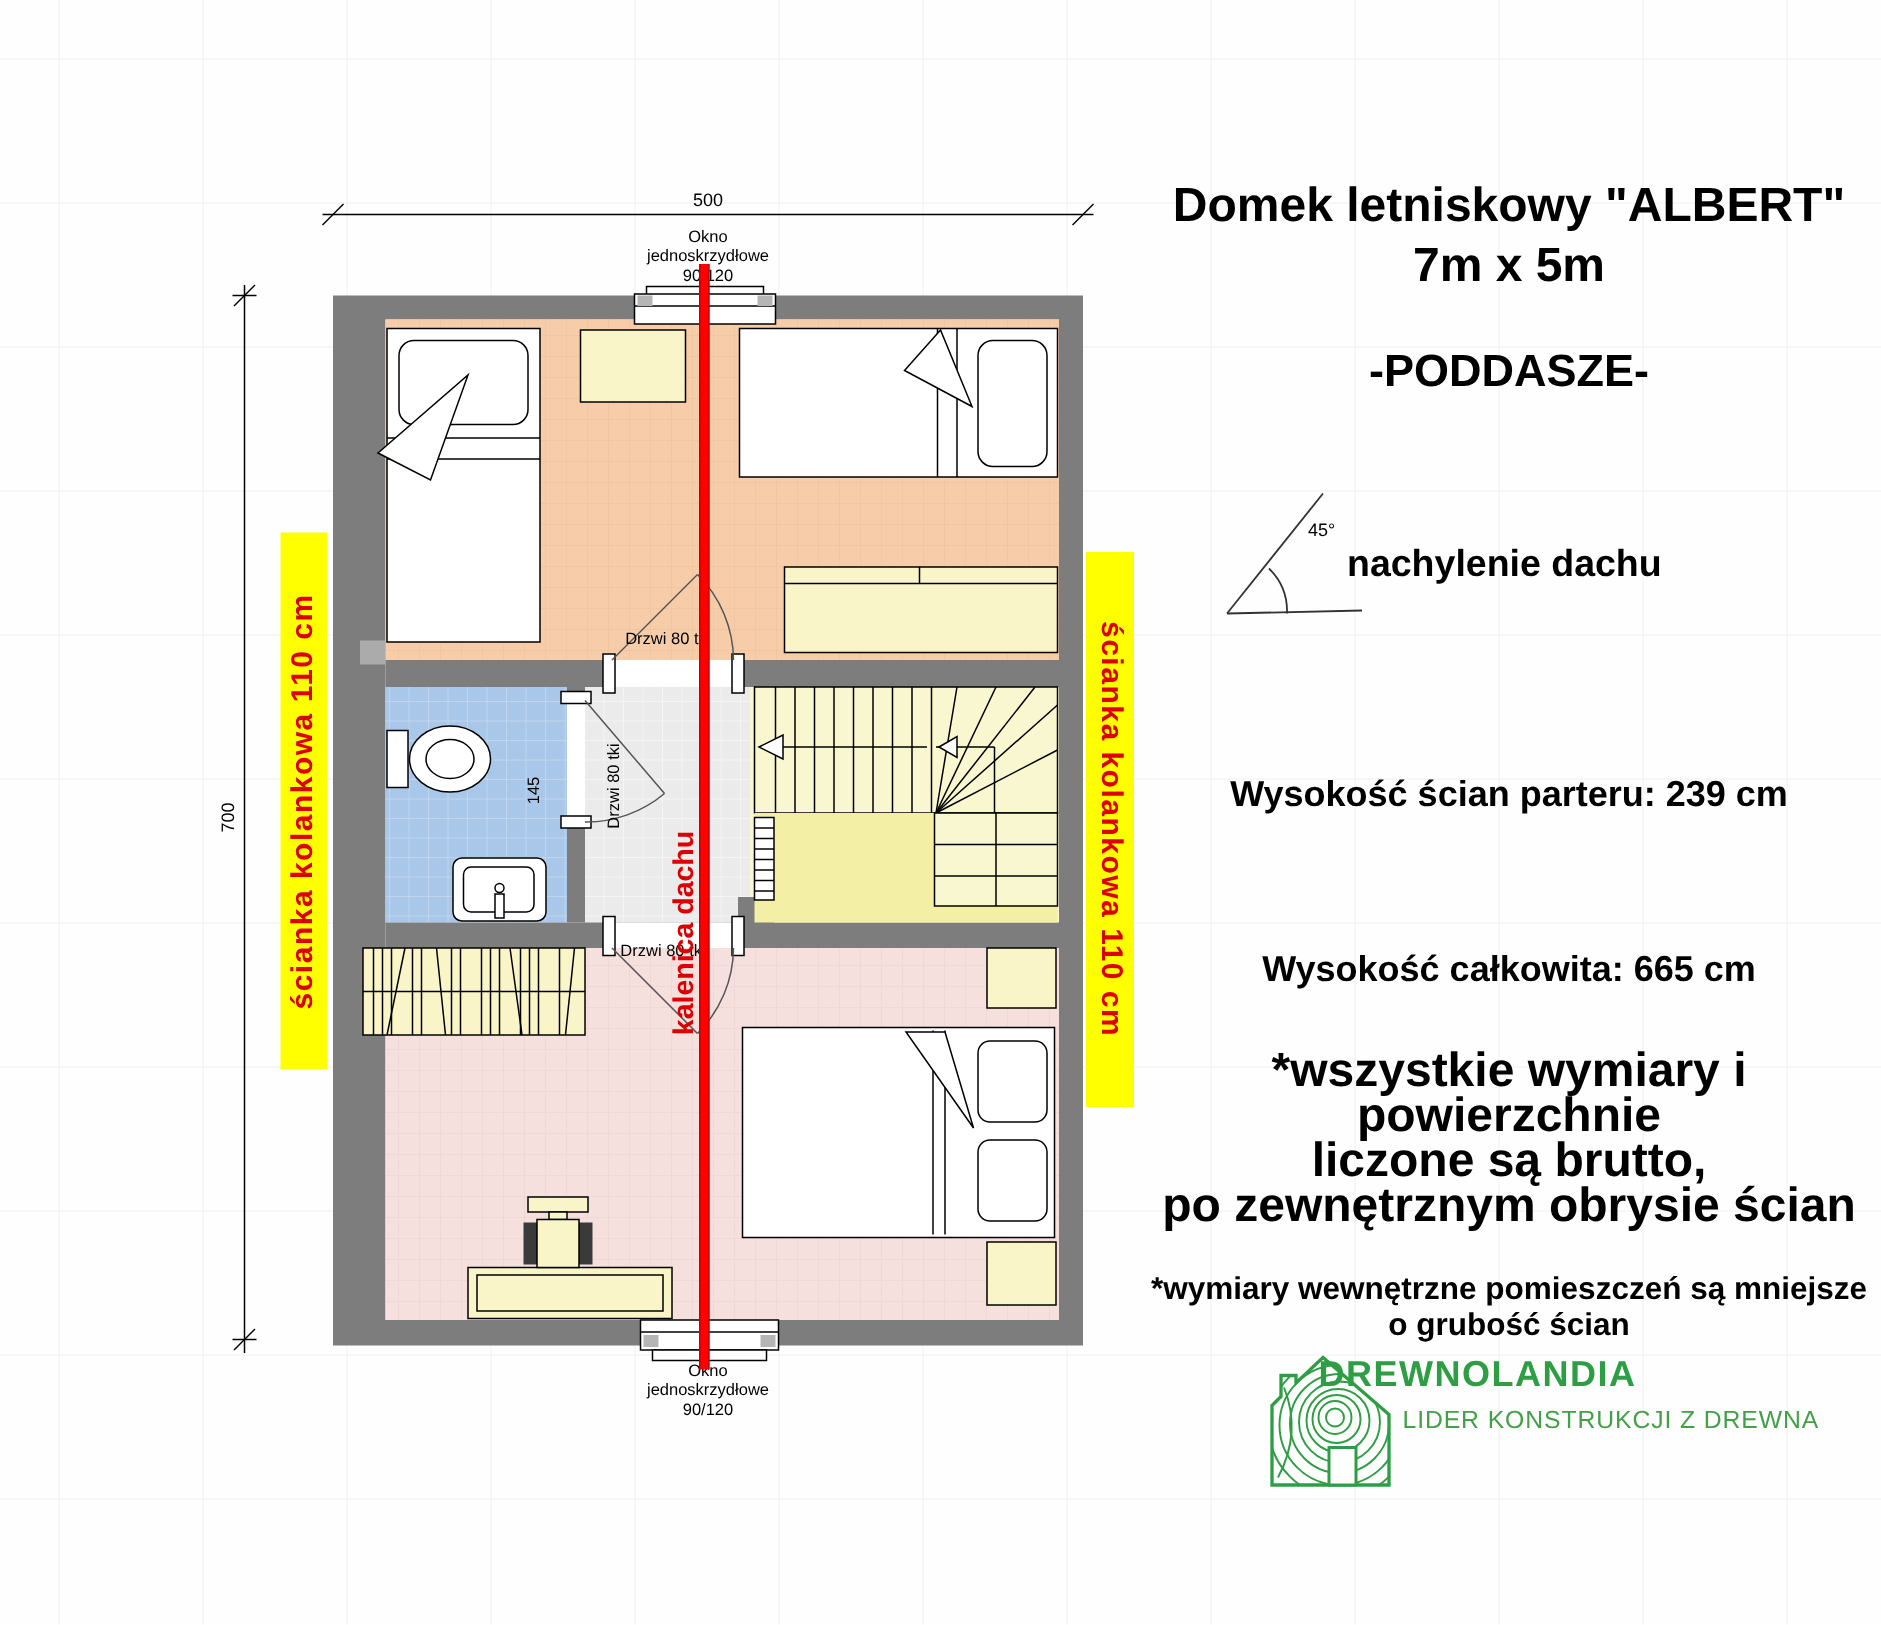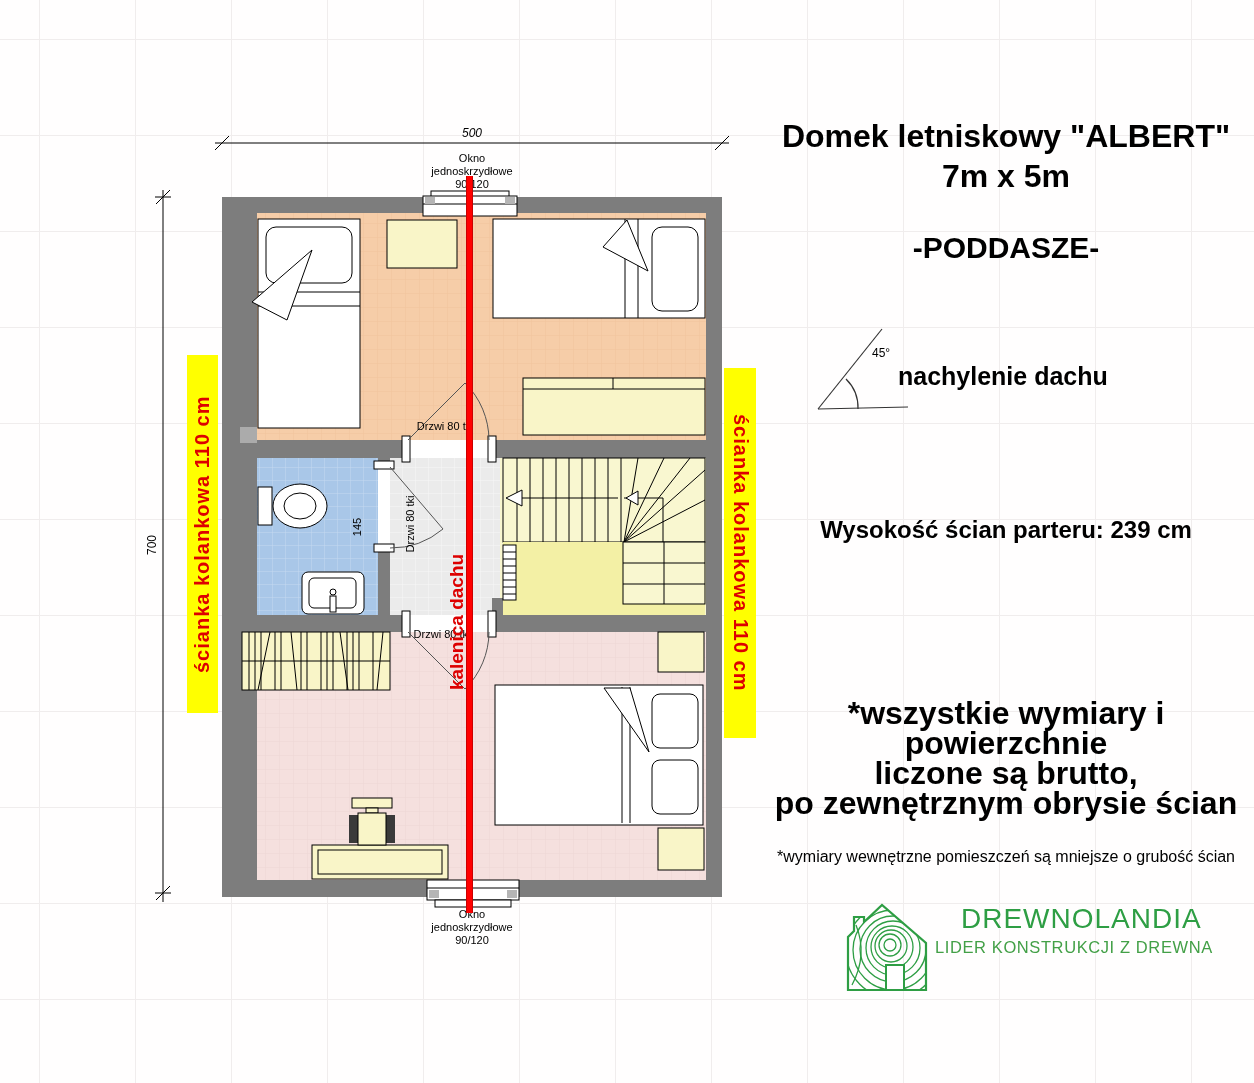--- a/index.html
+++ b/index.html
@@ -33,22 +33,22 @@
     position:absolute;left:457px;top:622px;z-index:6;color:#DD0000;
     font-weight:bold;font-size:19px;
   }
   .rc{position:absolute;left:758px;width:496px;text-align:center;z-index:4;}
   .title{top:116px;font-size:32px;font-weight:bold;line-height:40px;}
   .floor-tag{top:231px;font-size:30px;font-weight:bold;}
   .roof-lbl{left:898px;top:362px;width:300px;font-size:25px;font-weight:bold;text-align:left;position:absolute;z-index:4;}
   .angle-lbl{position:absolute;left:872px;top:346px;font-size:12px;z-index:4;}
   .spec{font-size:24px;font-weight:bold;}
   .notes-main{top:698px;font-size:32px;font-weight:bold;line-height:30px;}
-  .note-small{top:848px;font-size:16px;font-weight:normal;}
-  .logo-name{position:absolute;left:961px;top:903px;font-size:28px;font-weight:normal;color:#2E9E44;letter-spacing:1px;z-index:4;}
+  .note-small{top:848px;font-size:21px;font-weight:bold;}
+  .logo-name{position:absolute;left:879px;top:903px;font-size:24px;font-weight:bold;color:#2E9E44;letter-spacing:1px;z-index:4;}
   .logo-tag{position:absolute;left:935px;top:938px;font-size:16.5px;color:#43A047;letter-spacing:0.6px;z-index:4;}
   .win-lbl{width:160px;}
 </style>
 </head>
 <body>
 
 <div class="canvas">
 
   <svg class="plan-svg" width="1254" height="1083" viewBox="0 0 1254 1083">
     <defs>
@@ -278,21 +278,21 @@
       <rect x="48" y="70" width="18" height="25" fill="#ffffff" stroke="#2E9E44" stroke-width="2"></rect>
     </g>
   </svg>
 
   <div class="ridge-line"></div>
   <div class="ridge-lbl rot">kalenica dachu</div>
 
   <div class="knee knee-left">ścianka kolankowa 110 cm</div>
   <div class="knee knee-right">ścianka kolankowa 110 cm</div>
 
-  <div class="lbl dim" style="left:222px;top:126px;width:500px;font-style:italic;">500</div>
+  <div class="lbl dim" style="left:222px;top:126px;width:500px;">500</div>
   <div class="lbl dim rot" style="left:152px;top:545px;">700</div>
   <div class="lbl small-lbl rot" style="left:357px;top:527px;">145</div>
 
   <div class="lbl small-lbl win-lbl" style="left:392px;top:152px;">
     <div>Okno</div>
     <div>jednoskrzydłowe</div>
     <div>90/120</div>
   </div>
   <div class="lbl small-lbl win-lbl" style="left:392px;top:908px;">
     <div>Okno</div>
@@ -307,20 +307,21 @@
   <div class="rc title">
     <div>Domek letniskowy "ALBERT"</div>
     <div>7m x 5m</div>
   </div>
   <div class="rc floor-tag">-PODDASZE-</div>
 
   <div class="angle-lbl">45°</div>
   <div class="roof-lbl">nachylenie dachu</div>
 
   <div class="rc spec" style="top:516px;">Wysokość ścian parteru: 239 cm</div>
+  <div class="rc spec" style="top:633px;">Wysokość całkowita: 665 cm</div>
 
   <div class="rc notes-main">
     <div>*wszystkie wymiary i powierzchnie</div>
     <div>liczone są brutto,</div>
     <div>po zewnętrznym obrysie ścian</div>
   </div>
   <div class="rc note-small">*wymiary wewnętrzne pomieszczeń są mniejsze o grubość ścian</div>
 
   <div class="logo-name">DREWNOLANDIA</div>
   <div class="logo-tag">LIDER KONSTRUKCJI Z DREWNA</div>

